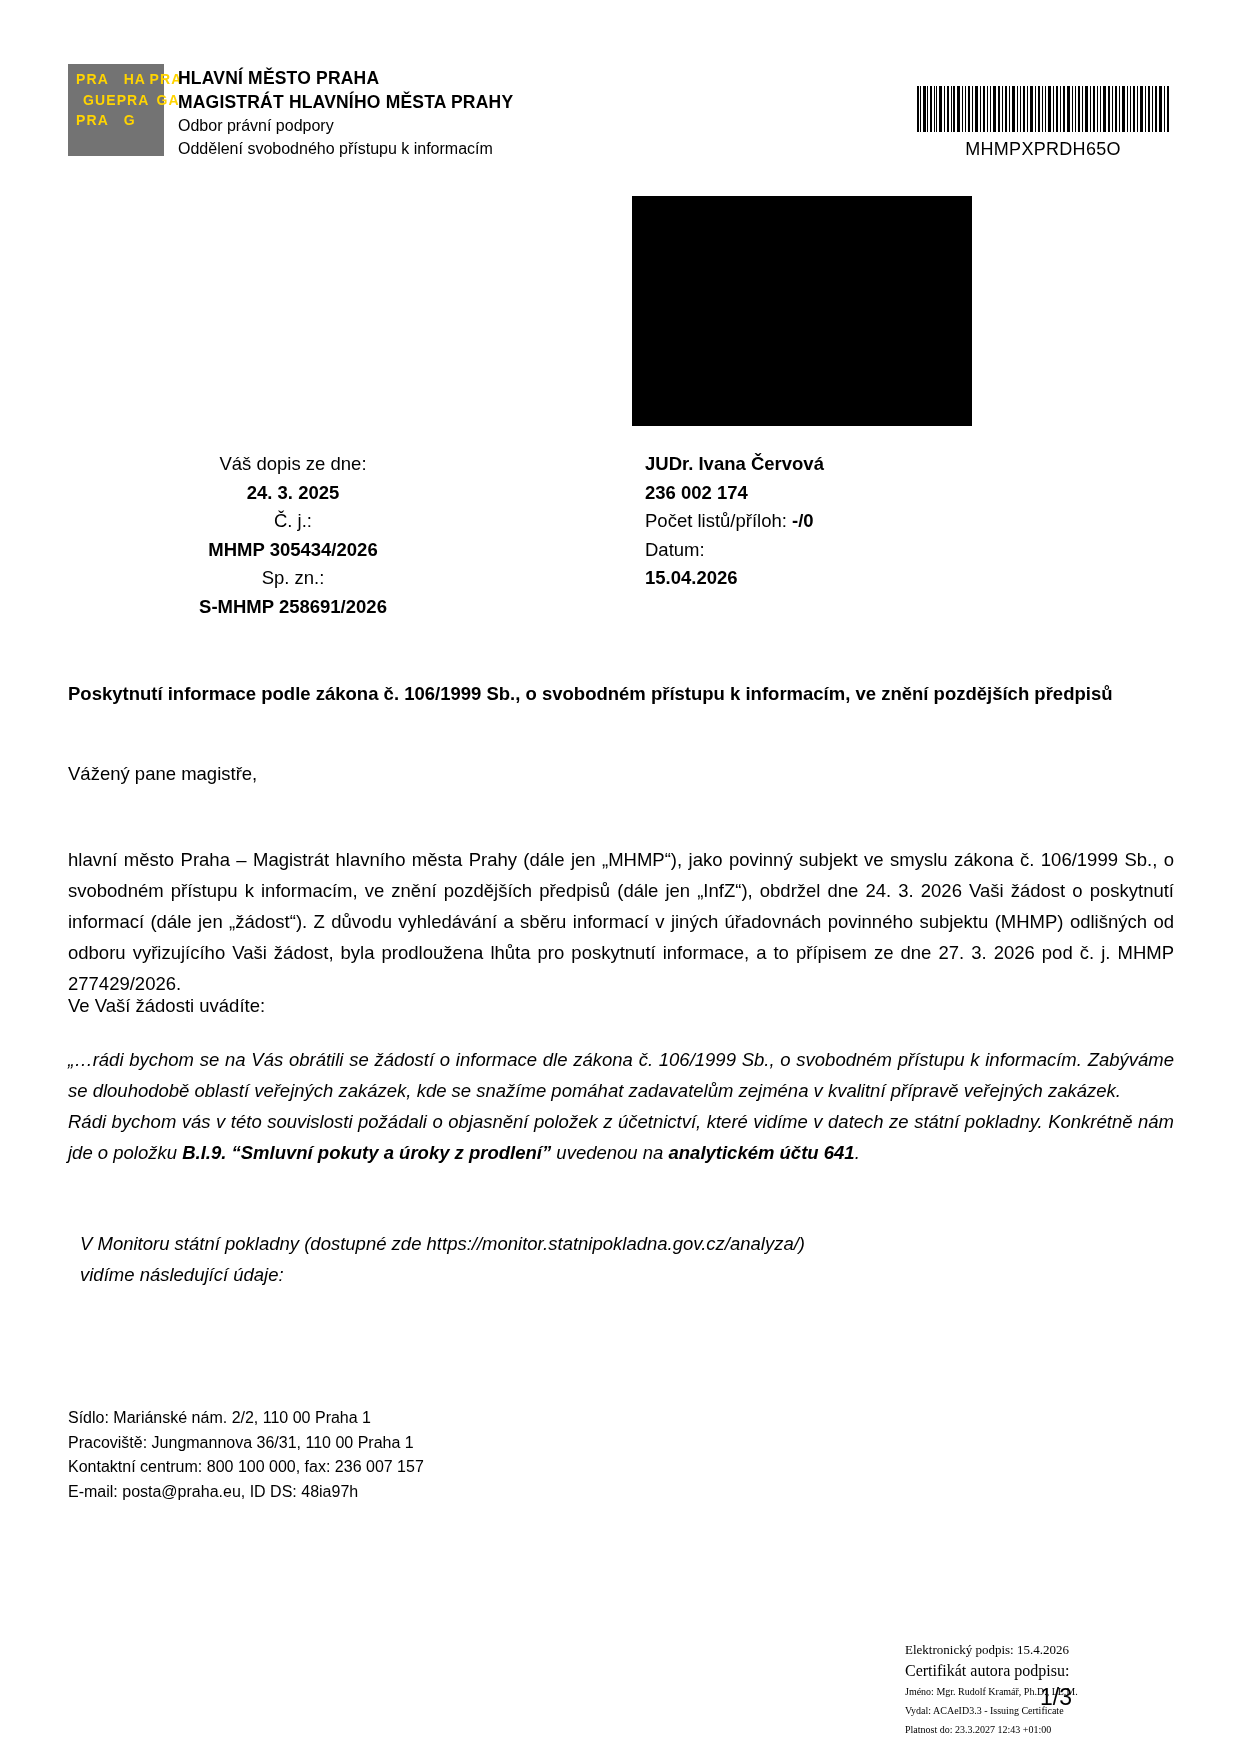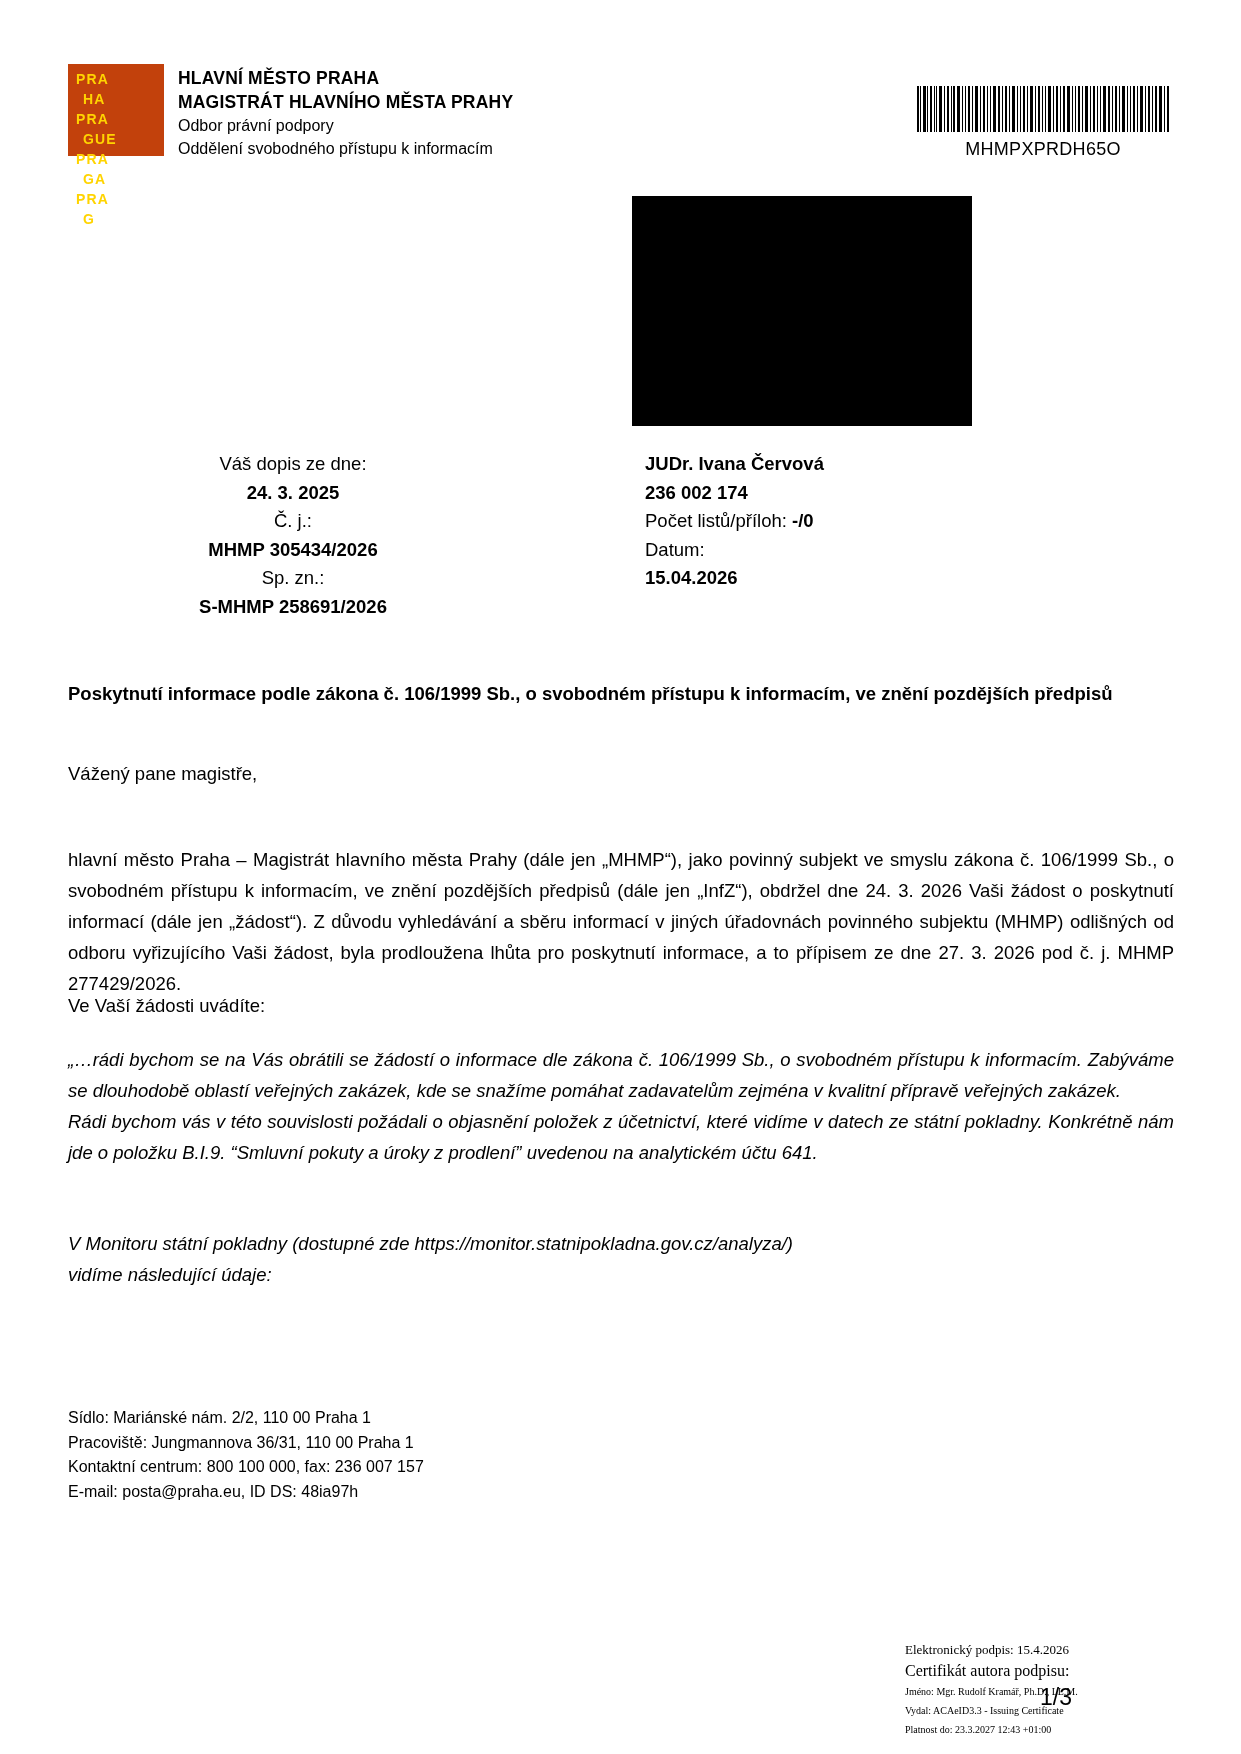--- a/index.html
+++ b/index.html
@@ -29,23 +29,23 @@
     width: 1105px;
     height: 110px;
   }
   .header-left {
     display: flex;
     align-items: flex-start;
   }
   .logo {
     width: 96px;
     height: 92px;
-    background: #c2410c;
+    background: #737373;
     display: grid;
-    grid-template-columns: 1fr;
+    grid-template-columns: 1fr 1fr 1fr;
     grid-template-rows: repeat(4, 1fr);
     column-gap: 0px;
     padding: 5px 6px 5px 8px;
     box-sizing: border-box;
     flex: none;
   }
   .logo span {
     color: #ffd400;
     font-family: "Liberation Sans", sans-serif;
     font-weight: bold;
@@ -173,28 +173,28 @@
     width: 1106px;
     font-size: 18.5px;
     line-height: 31px;
     font-style: italic;
     text-align: justify;
   }
   .quote p {
     margin: 0;
   }
   .quote .q-strong {
-    font-weight: normal;
+    font-weight: bold;
   }
   .quote-jb {
     text-align: justify;
   }
   .quote-last {
     position: absolute;
-    left: 68px;
+    left: 80px;
     top: 1228px;
     width: 1106px;
     font-size: 18.5px;
     line-height: 31px;
     font-style: italic;
   }
 
   
   .footer {
     position: absolute;

